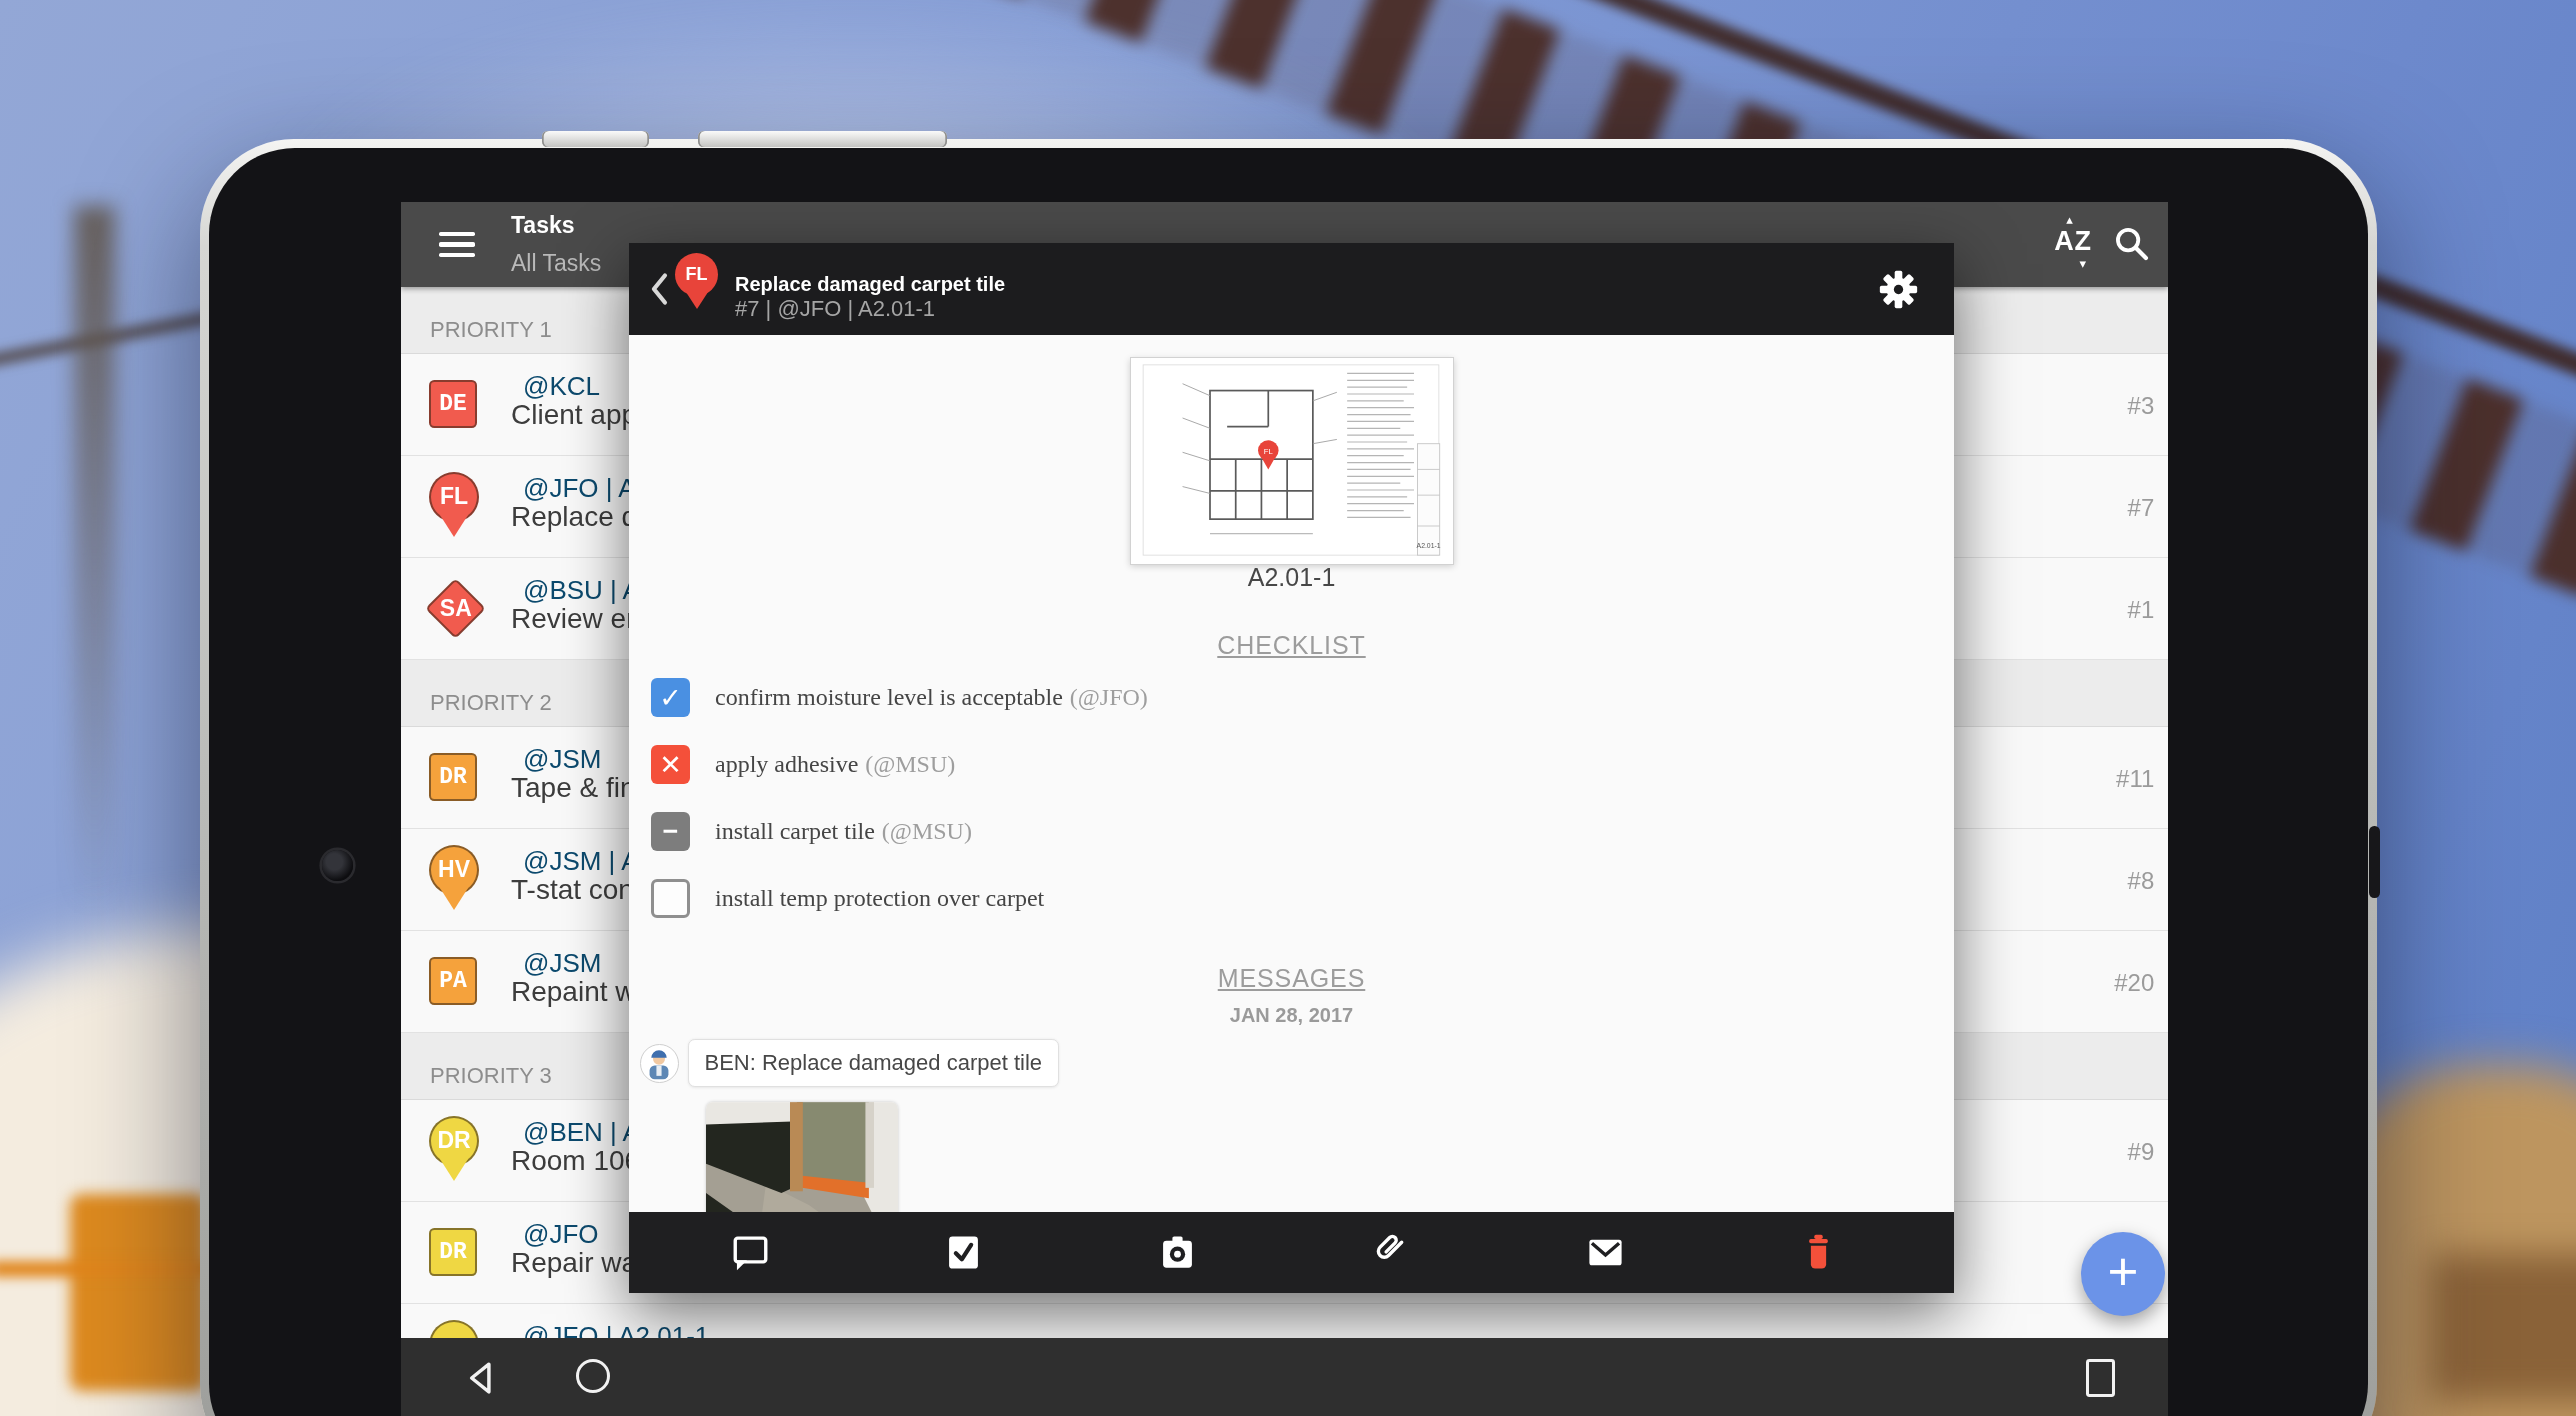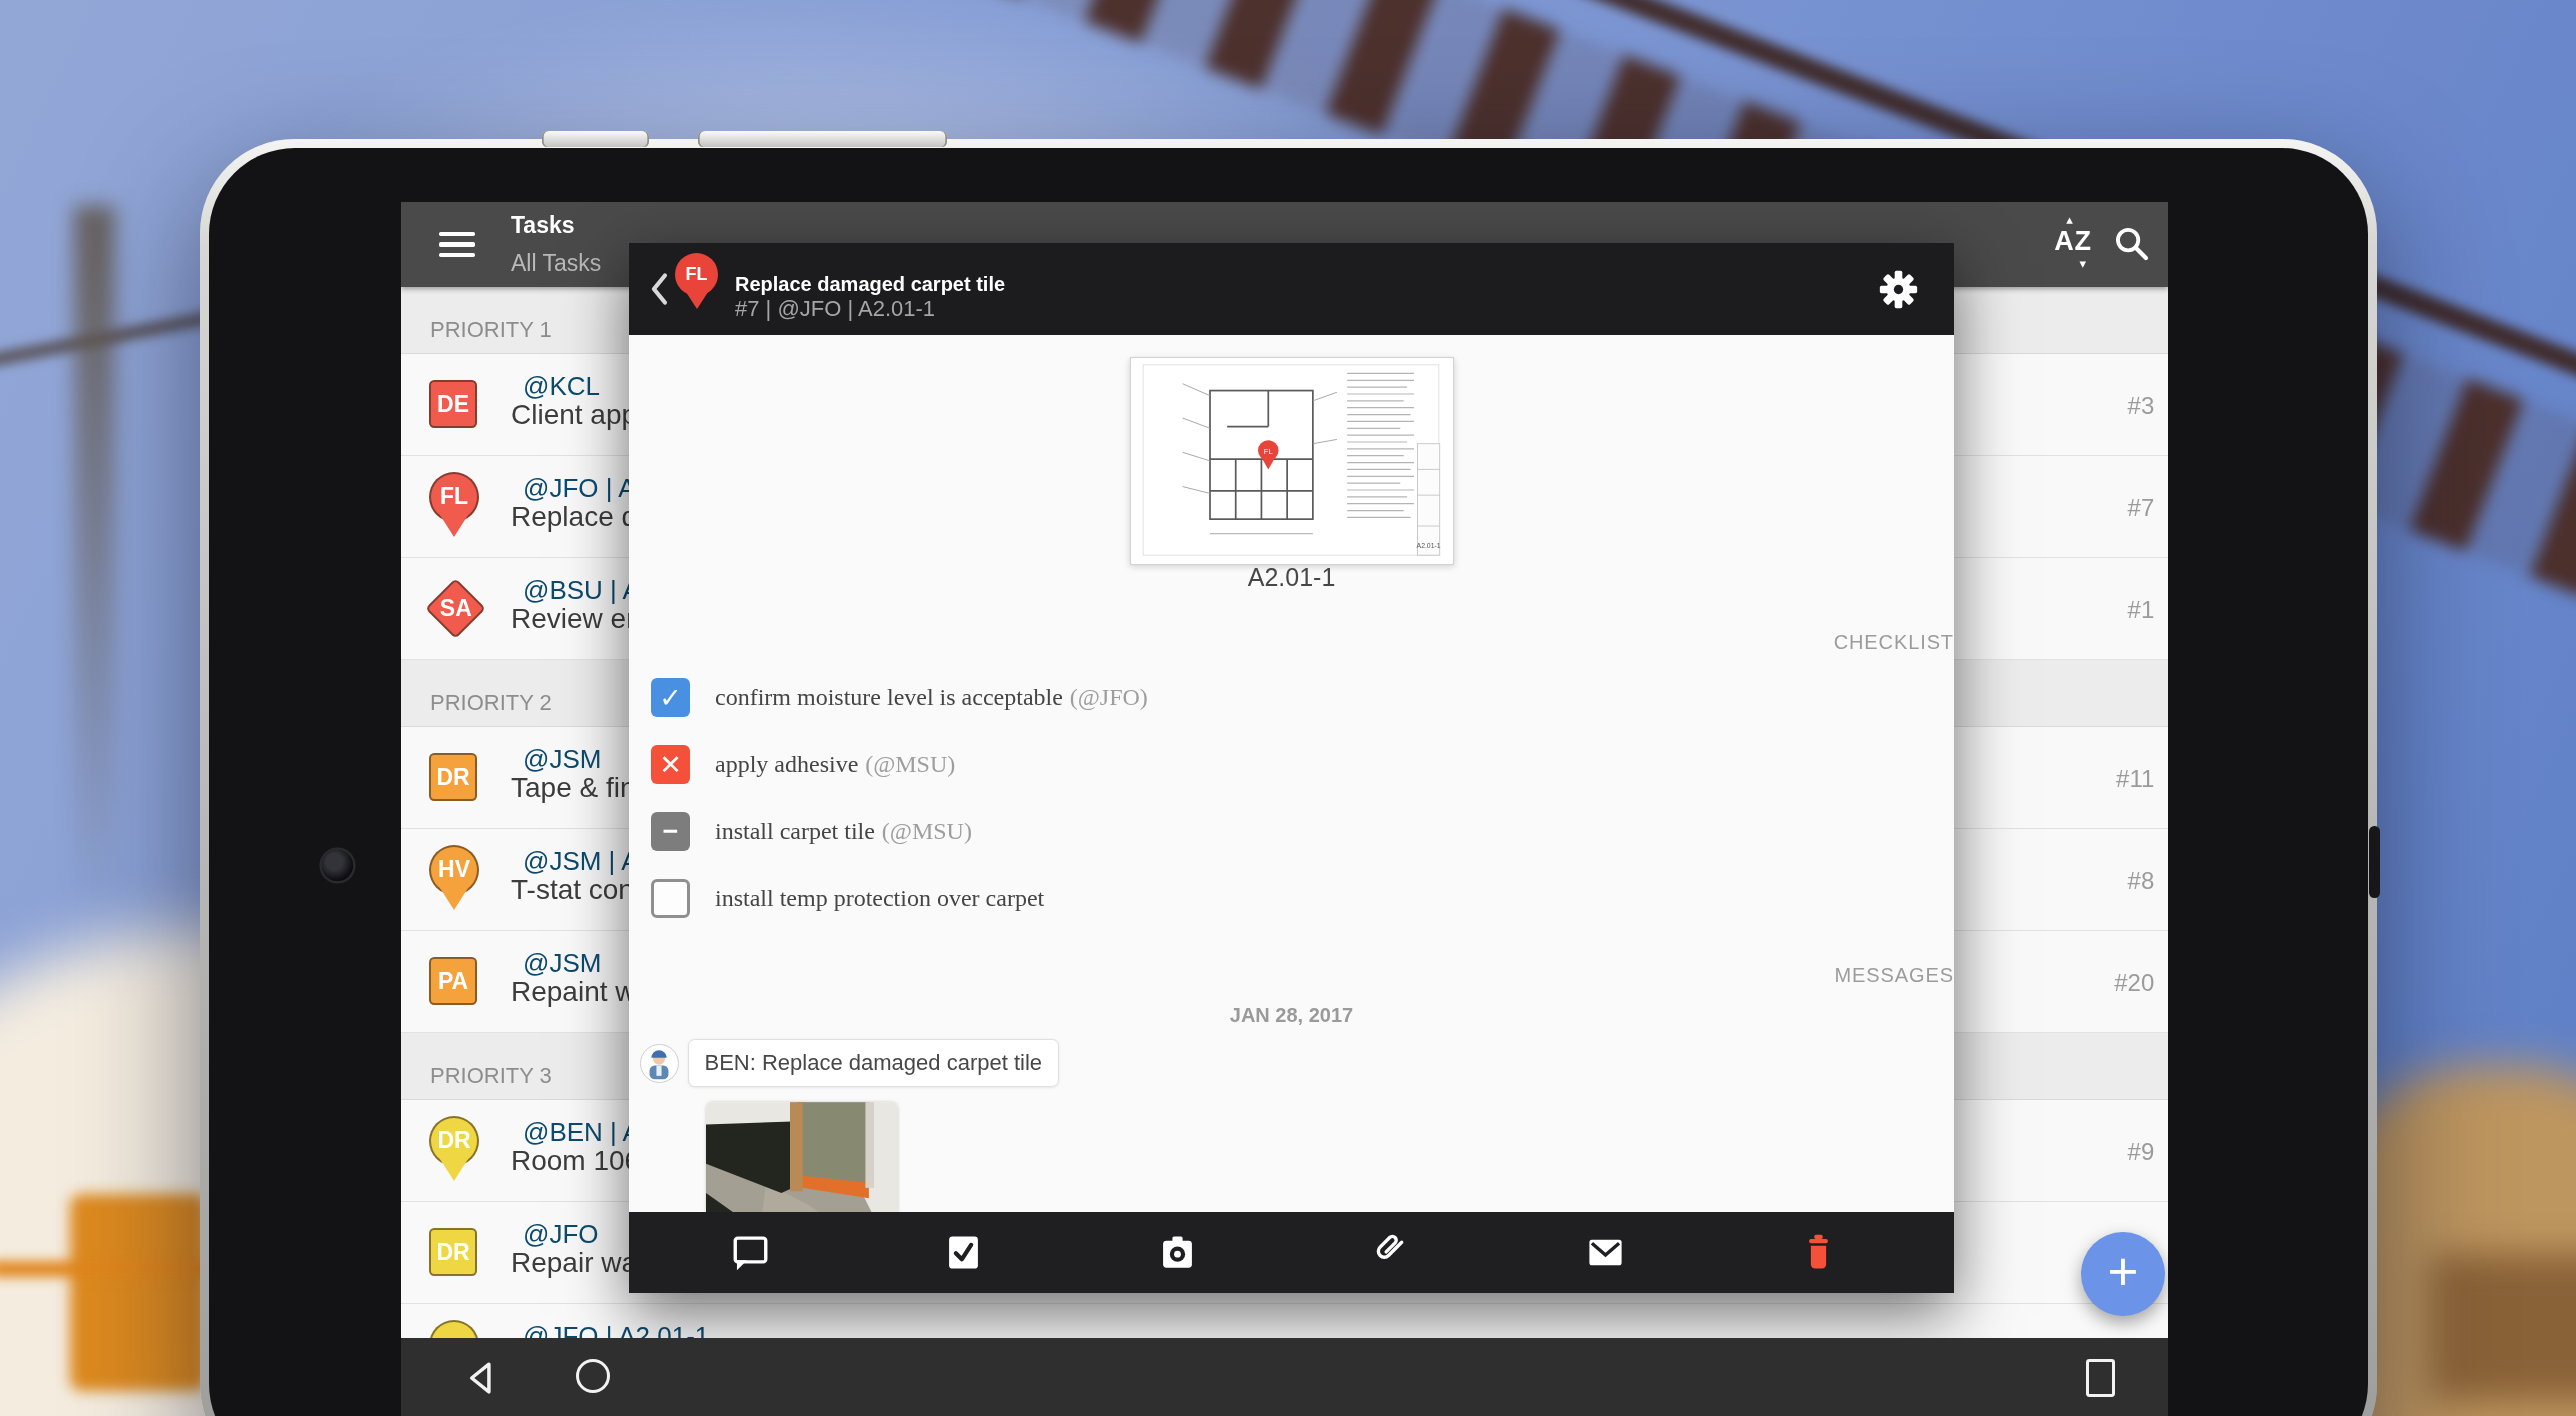--- a/index.html
+++ b/index.html
@@ -56,21 +56,21 @@
   .task-row{position:relative;height:102px;background:#f9f9f9;border-bottom:1.7px solid #e2e2e2;box-sizing:border-box;}
   .row-meta{position:absolute;left:122px;top:17px;font-size:26px;color:#0c4a6e;white-space:nowrap;}
   .row-title{position:absolute;left:110px;top:45px;font-size:28px;color:#3d3d3d;white-space:nowrap;}
   .row-num{position:absolute;right:13.7px;top:38px;font-size:24px;color:#9b9b9b;}
   .marker{position:absolute;--mk:#f15b4e;color:#fff;font-weight:bold;}
   .marker.red{--mk:#f15b4e;}
   .marker.orange{--mk:#f5a23c;}
   .marker.yellow{--mk:#efd743;}
   .marker .code{font-size:23px;}
   .mk-square{left:28px;top:26px;width:48px;height:48px;border-radius:5.2px;background:var(--mk);
-    border:2.6px solid rgba(50,35,20,.55);box-sizing:border-box;display:flex;align-items:center;justify-content:center;}
+    border:2.6px solid rgba(50,35,20,.55);box-sizing:border-box;display:flex;align-items:center;justify-content:center;font-family:Liberation Mono, monospace;}
   .mk-pin{left:28px;top:15.5px;width:50px;height:50px;border-radius:50%;background:var(--mk);
     border:2.6px solid rgba(50,35,20,.55);box-sizing:border-box;display:flex;align-items:center;justify-content:center;}
   .mk-pin::after{content:"";position:absolute;left:50%;top:41px;transform:translateX(-50%);
     border-left:14.6px solid transparent;border-right:14.6px solid transparent;border-top:22px solid var(--mk);}
   .mk-diamond{left:33px;top:29px;width:43px;height:43px;border-radius:5.2px;background:var(--mk);
     border:2.6px solid rgba(50,35,20,.55);box-sizing:border-box;transform:rotate(45deg);display:flex;align-items:center;justify-content:center;}
   .mk-diamond .code{transform:rotate(-45deg);}
 
   
   .navbar{position:absolute;left:0;bottom:0;width:100%;height:79px;background:#2f2f2f;z-index:30;}
@@ -93,21 +93,21 @@
   .hdr-pin::after{content:"";position:absolute;left:50%;top:36px;transform:translateX(-50%);
     border-left:13px solid transparent;border-right:13px solid transparent;border-top:20.6px solid #e8443a;}
   .hdr-title{position:absolute;left:106px;top:13.7px;font-size:20px;font-weight:bold;color:#fff;white-space:nowrap;margin-top:16px;}
   .hdr-sub{position:absolute;left:106px;top:53px;font-size:22px;color:#a5a5a5;white-space:nowrap;}
   .gear{position:absolute;right:36px;top:27px;cursor:pointer;}
 
   .dlg-content{position:absolute;left:0;top:92px;width:100%;height:878px;background:#fafafa;overflow:hidden;}
   .plan-card{position:absolute;left:501px;top:21.5px;width:322px;height:206px;background:#fff;border:0.9px solid #d2d2d2;
     box-shadow:0 1.7px 6.9px rgba(0,0,0,.18);cursor:pointer;}
   .plan-caption{position:absolute;left:0;top:228px;width:100%;text-align:center;font-size:25px;color:#474747;}
-  .section-heading{position:absolute;left:0;width:100%;text-align:right;font-size:20px;color:#9c9c9c;letter-spacing:0.9px;}
+  .section-heading{position:absolute;left:0;width:100%;text-align:center;font-size:25px;color:#9c9c9c;letter-spacing:0.9px;text-decoration:underline;}
   .cl-heading{top:296px;}
   .msg-heading{top:629px;}
   .msg-date{position:absolute;left:0;top:669px;width:100%;text-align:center;font-size:20px;font-weight:bold;color:#9a9a9a;}
 
   .cl-box{position:absolute;left:22px;width:39px;height:39px;border-radius:6px;box-sizing:border-box;cursor:pointer;
     display:flex;align-items:center;justify-content:center;color:#fff;font-size:27px;font-weight:bold;}
   .cl-box.checked{background:#4a90e2;}
   .cl-box.crossed{background:#f4503a;}
   .cl-box.partial{background:#7d7d7d;}
   .cl-box.empty{background:#fdfdfd;border:3.4px solid #8f8f8f;}

